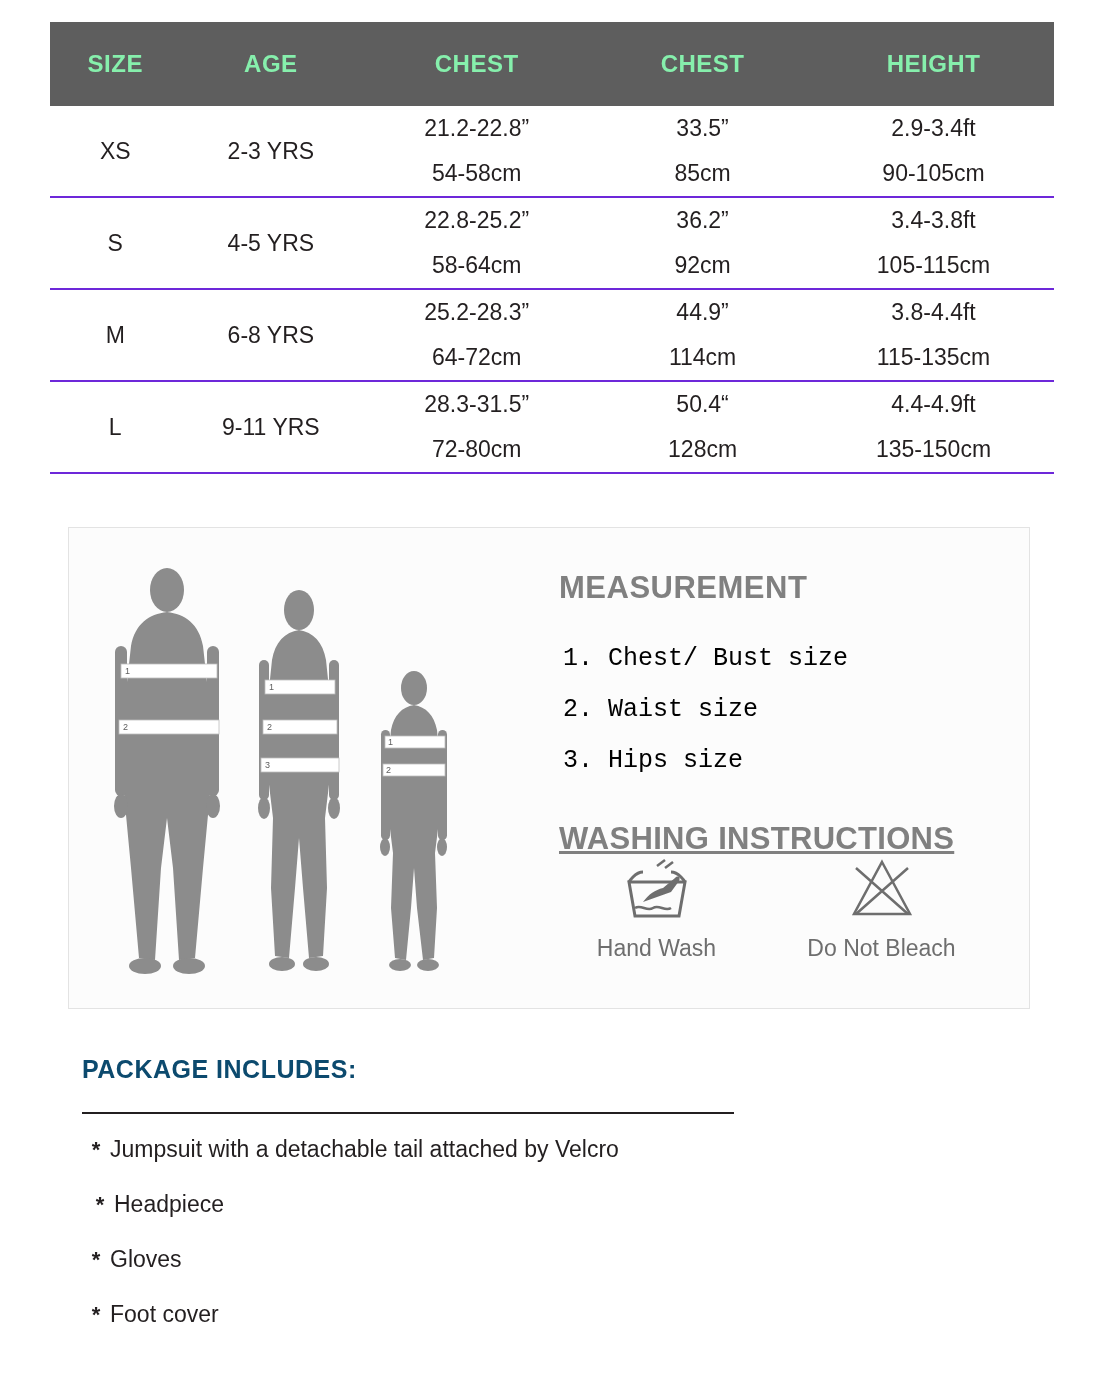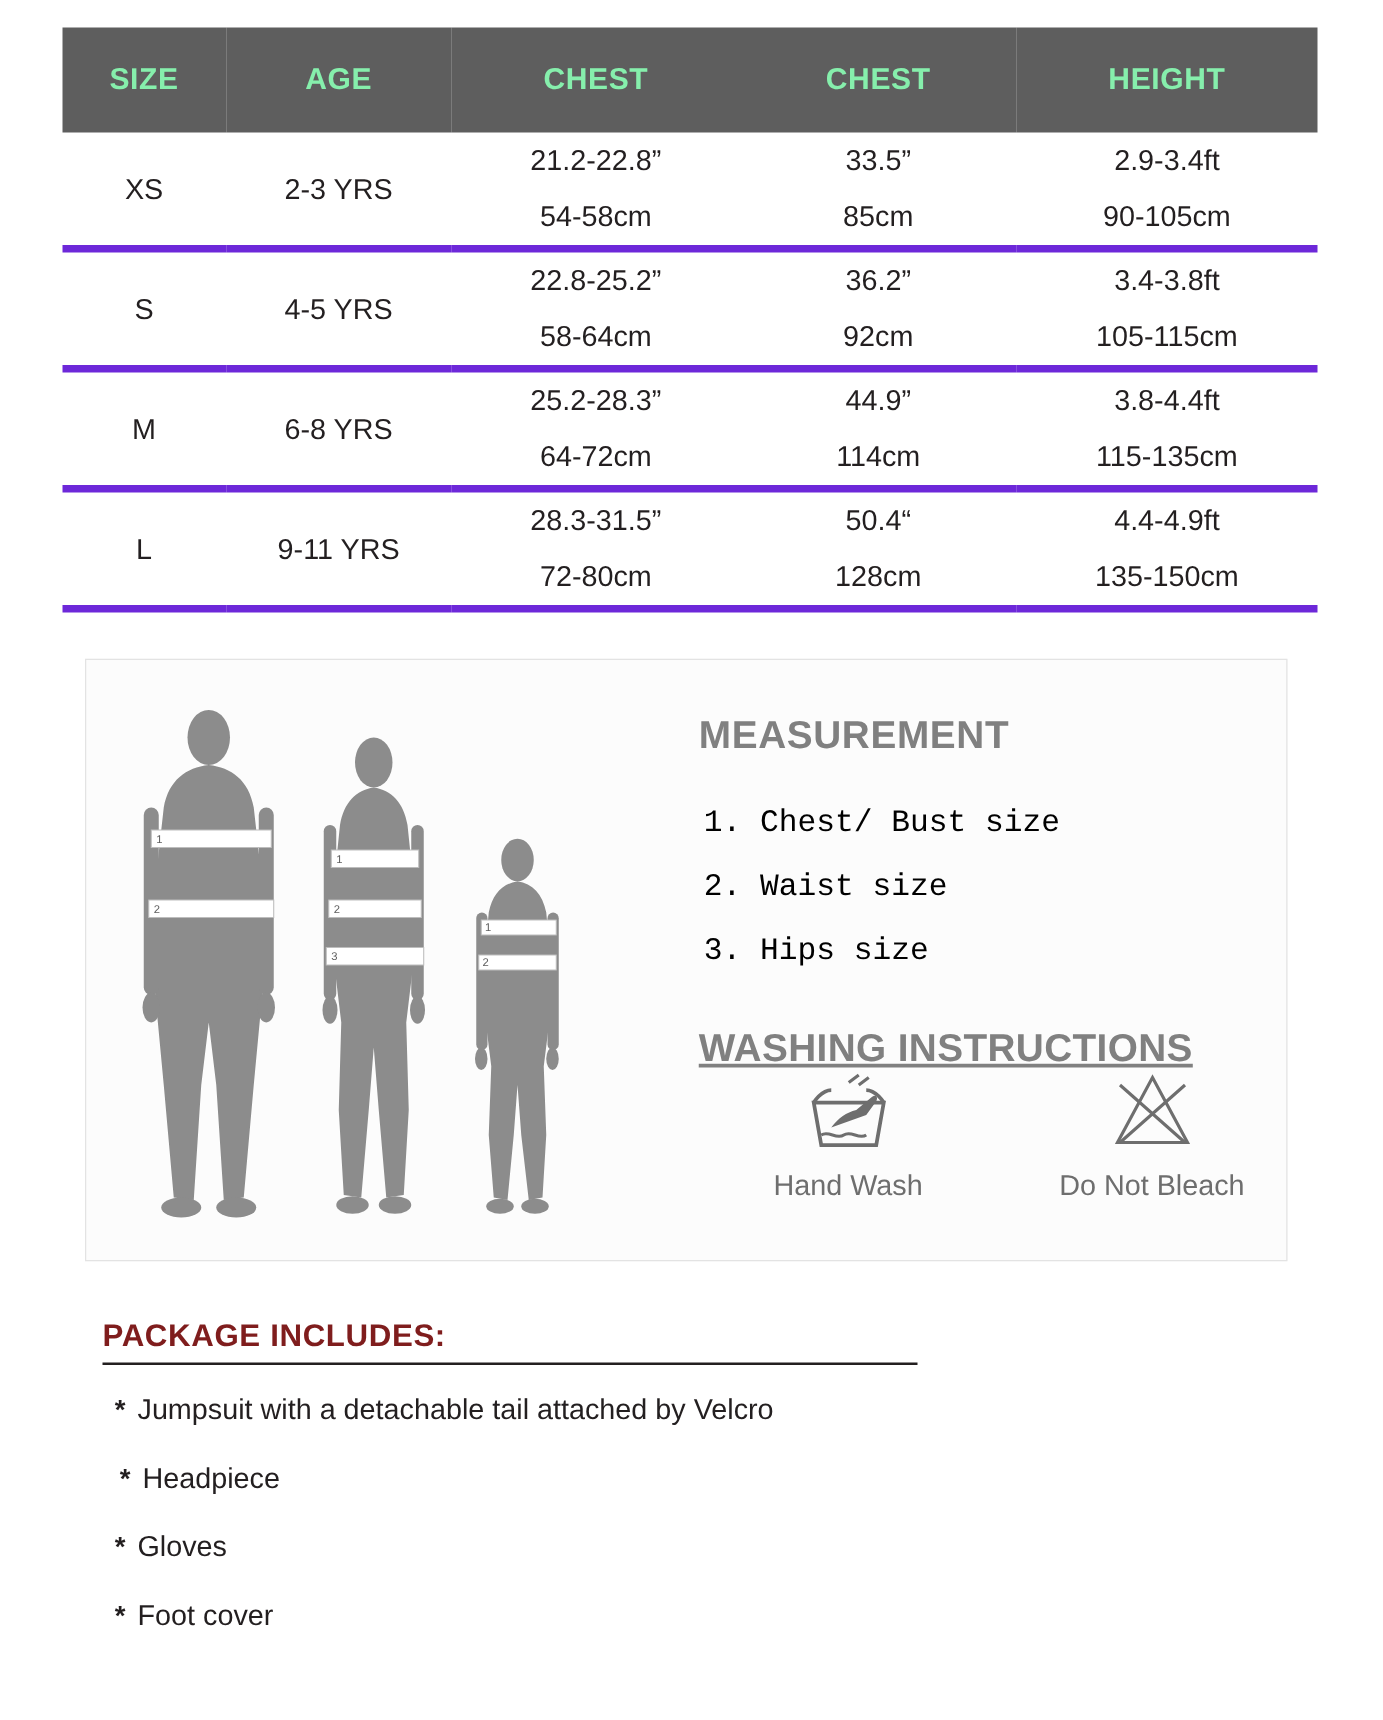--- a/index.html
+++ b/index.html
@@ -36,21 +36,21 @@
     text-align: center;
     border: none;
   }
   .size-table tbody td {
     text-align: center;
     font-size: 23px;
     color: #231f20;
     padding: 0;
   }
   .size-table tbody tr.row-group {
-    border-bottom: 6px solid #6d28d9;
+    border-bottom: 2px solid #6d28d9;
   }
   .size-table tbody tr.row-group:first-child {
     border-top: none;
   }
   .cell-stack {
     display: flex;
     flex-direction: column;
     justify-content: center;
     height: 90px;
   }
@@ -113,22 +113,21 @@
     letter-spacing: 0.3px;
     margin: 46px 0 0 0;
     text-decoration: underline;
   }
   .wash-icons {
     position: absolute;
     left: 500px;
     top: 325px;
     width: 440px;
     display: flex;
-    gap: 68px;
-    justify-content: flex-end;
+    gap: 50px;
   }
   .wash-item {
     width: 175px;
     text-align: center;
   }
   .wash-item .glyph {
     height: 72px;
     display: flex;
     align-items: center;
     justify-content: center;
@@ -142,23 +141,23 @@
   
   .package {
     position: absolute;
     left: 82px;
     top: 1055px;
     width: 700px;
   }
   .package-title {
     font-size: 25px;
     font-weight: bold;
-    color: #7f1d1d;
+    color: #0c4a6e;
     letter-spacing: 0.5px;
-    padding-bottom: 6px;
+    padding-bottom: 28px;
     border-bottom: 2px solid #231f20;
     width: 652px;
     margin: 0;
   }
   .package-list {
     list-style: none;
     margin: 22px 0 0 0;
     padding: 0;
   }
   .package-list li {

